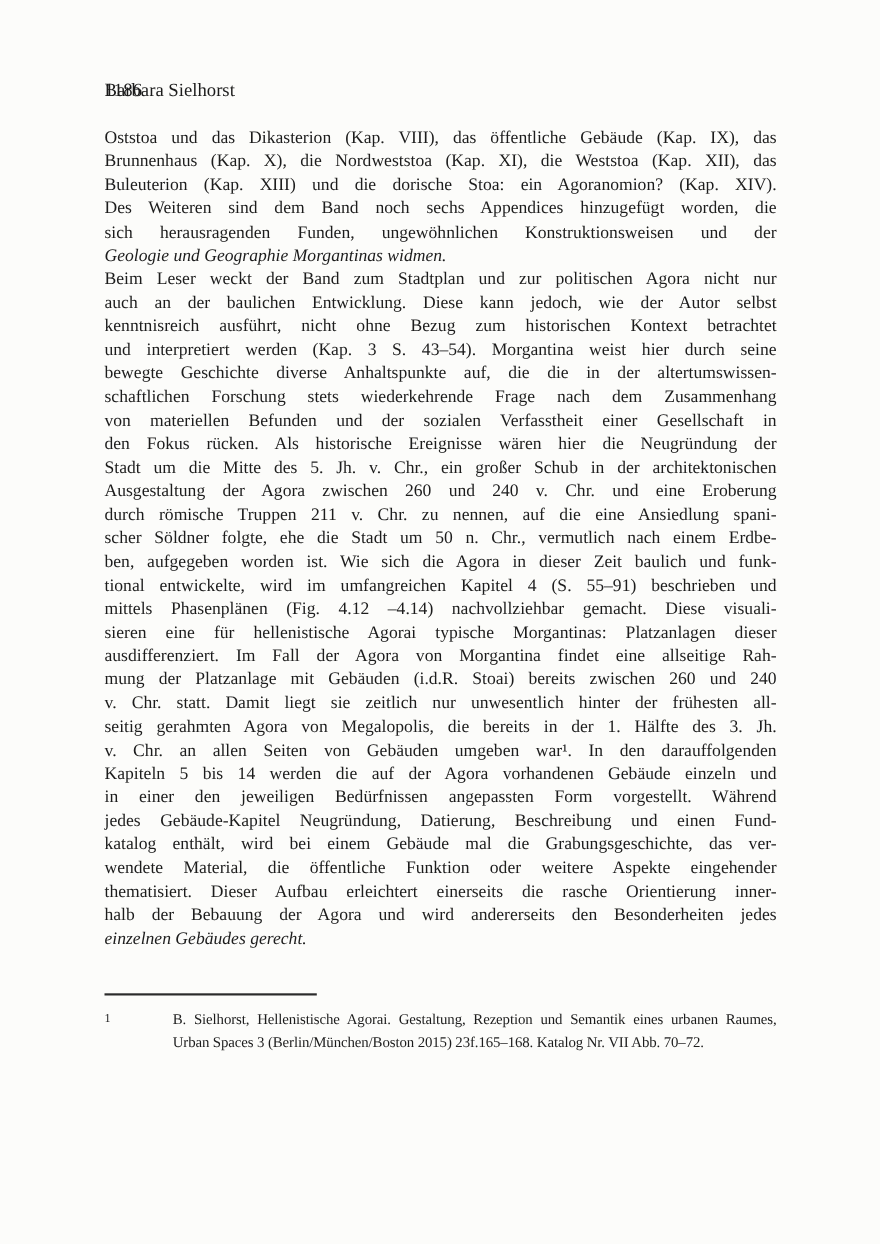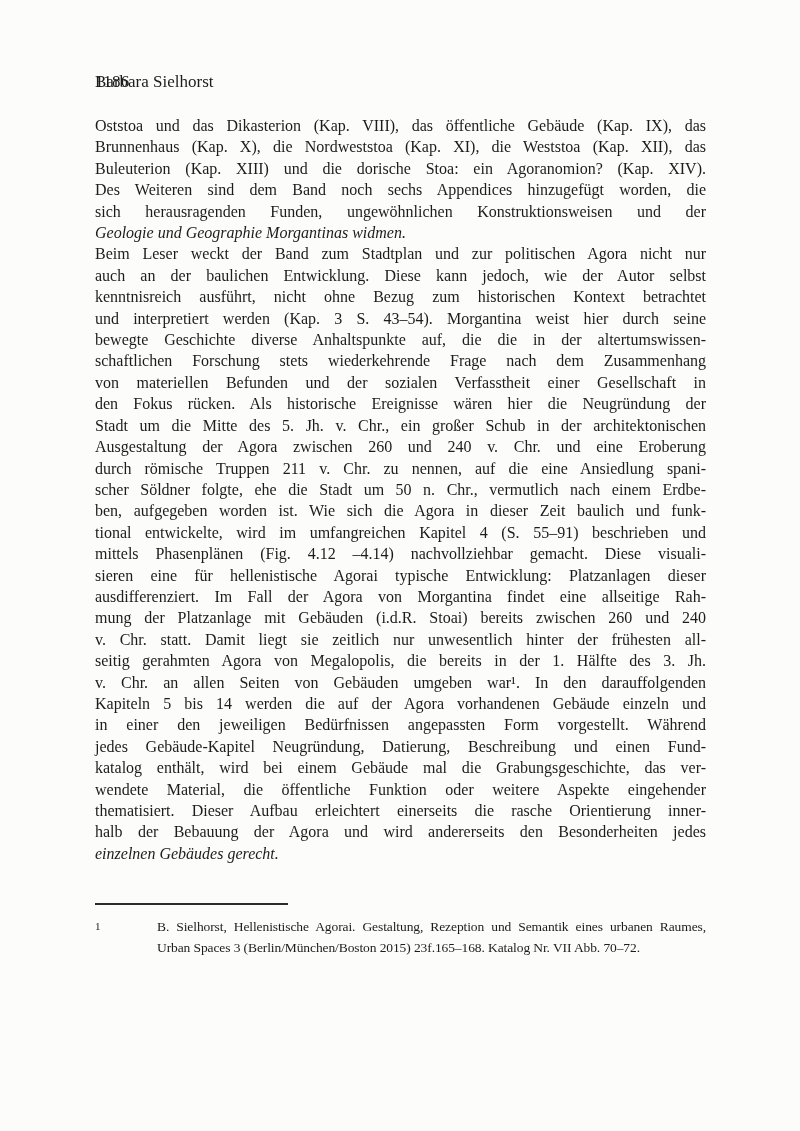--- a/index.html
+++ b/index.html
@@ -113,21 +113,21 @@
         <div class="tline">schaftlichen Forschung stets wiederkehrende Frage nach dem Zusammenhang</div>
         <div class="tline">von materiellen Befunden und der sozialen Verfasstheit einer Gesellschaft in</div>
         <div class="tline">den Fokus rücken. Als historische Ereignisse wären hier die Neugründung der</div>
         <div class="tline">Stadt um die Mitte des 5. Jh. v. Chr., ein großer Schub in der architektonischen</div>
         <div class="tline">Ausgestaltung der Agora zwischen 260 und 240 v. Chr. und eine Eroberung</div>
         <div class="tline">durch römische Truppen 211 v. Chr. zu nennen, auf die eine Ansiedlung spani-</div>
         <div class="tline">scher Söldner folgte, ehe die Stadt um 50 n. Chr., vermutlich nach einem Erdbe-</div>
         <div class="tline">ben, aufgegeben worden ist. Wie sich die Agora in dieser Zeit baulich und funk-</div>
         <div class="tline">tional entwickelte, wird im umfangreichen Kapitel 4 (S. 55–91) beschrieben und</div>
         <div class="tline">mittels Phasenplänen (Fig. 4.12 –4.14) nachvollziehbar gemacht. Diese visuali-</div>
-        <div class="tline">sieren eine für hellenistische Agorai typische Entwicklung: Platzanlagen dieser</div>
+        <div class="tline">sieren eine für hellenistische Agorai typische Morgantinas: Platzanlagen dieser</div>
         <div class="tline">ausdifferenziert. Im Fall der Agora von Morgantina findet eine allseitige Rah-</div>
         <div class="tline">mung der Platzanlage mit Gebäuden (i.d.R. Stoai) bereits zwischen 260 und 240</div>
         <div class="tline">v. Chr. statt. Damit liegt sie zeitlich nur unwesentlich hinter der frühesten all-</div>
         <div class="tline">seitig gerahmten Agora von Megalopolis, die bereits in der 1. Hälfte des 3. Jh.</div>
         <div class="tline">v. Chr. an allen Seiten von Gebäuden umgeben war¹. In den darauffolgenden</div>
         <div class="tline">Kapiteln 5 bis 14 werden die auf der Agora vorhandenen Gebäude einzeln und</div>
         <div class="tline">in einer den jeweiligen Bedürfnissen angepassten Form vorgestellt. Während</div>
         <div class="tline">jedes Gebäude-Kapitel Neugründung, Datierung, Beschreibung und einen Fund-</div>
         <div class="tline">katalog enthält, wird bei einem Gebäude mal die Grabungsgeschichte, das ver-</div>
         <div class="tline">wendete Material, die öffentliche Funktion oder weitere Aspekte eingehender</div>

